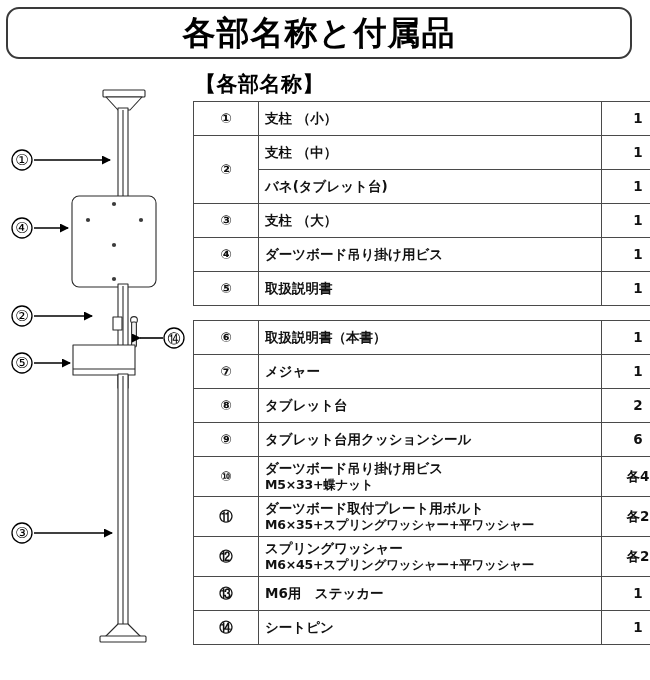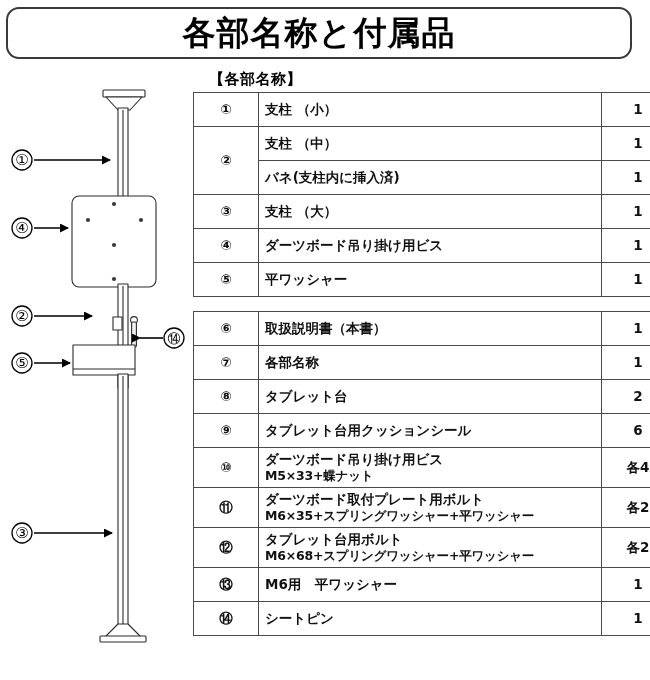--- a/index.html
+++ b/index.html
@@ -56,24 +56,24 @@
   #diagram svg { display: block; }
 
   
   #right-col {
     position: absolute;
     left: 193px;
     top: 70px;
     width: 450px;
   }
   .section-header {
-    font-size: 15px;
+    font-size: 21px;
     font-weight: 700;
     color: #000000;
-    margin: 0 0 3px 16px;
+    margin: 0 0 3px 2px;
     letter-spacing: 0.5px;
     white-space: nowrap;
   }
   table.parts {
     border-collapse: collapse;
     width: 445px;
     table-layout: fixed;
     background: #ffffff;
   }
   table.parts td {
@@ -231,53 +231,53 @@
         <td class="num">①</td>
         <td class="name">支柱 （小）</td>
         <td class="qty">1</td>
       </tr>
       <tr class="row-1">
         <td class="num" rowspan="2">②</td>
         <td class="name">支柱 （中）</td>
         <td class="qty">1</td>
       </tr>
       <tr class="row-1">
-        <td class="name">バネ(支柱内に挿入済)</td>
+        <td class="name">バネ(タブレット台)</td>
         <td class="qty">1</td>
       </tr>
       <tr class="row-1">
         <td class="num">③</td>
         <td class="name">支柱 （大）</td>
         <td class="qty">1</td>
       </tr>
       <tr class="row-1">
         <td class="num">④</td>
         <td class="name">ダーツボード吊り掛け用ビス</td>
         <td class="qty">1</td>
       </tr>
       <tr class="row-1">
         <td class="num">⑤</td>
-        <td class="name">平ワッシャー</td>
+        <td class="name">取扱説明書</td>
         <td class="qty">1</td>
       </tr>
     </tbody>
   </table>
 
   <div class="spacer"></div>
 
   <table class="parts">
     <tbody>
       <tr class="row-1">
         <td class="num">⑥</td>
         <td class="name">取扱説明書（本書）</td>
         <td class="qty">1</td>
       </tr>
       <tr class="row-1">
         <td class="num">⑦</td>
-        <td class="name">各部名称</td>
+        <td class="name">メジャー</td>
         <td class="qty">1</td>
       </tr>
       <tr class="row-1">
         <td class="num">⑧</td>
         <td class="name">タブレット台</td>
         <td class="qty">2</td>
       </tr>
       <tr class="row-1">
         <td class="num">⑨</td>
         <td class="name">タブレット台用クッションシール</td>
@@ -295,28 +295,28 @@
         <td class="num">⑪</td>
         <td class="name">
           <span>ダーツボード取付プレート用ボルト</span>
           <span class="sub">M6×35+スプリングワッシャー+平ワッシャー</span>
         </td>
         <td class="qty">各2</td>
       </tr>
       <tr class="row-2">
         <td class="num">⑫</td>
         <td class="name">
-          <span>タブレット台用ボルト</span>
-          <span class="sub">M6×68+スプリングワッシャー+平ワッシャー</span>
+          <span>スプリングワッシャー</span>
+          <span class="sub">M6×45+スプリングワッシャー+平ワッシャー</span>
         </td>
         <td class="qty">各2</td>
       </tr>
       <tr class="row-1">
         <td class="num">⑬</td>
-        <td class="name">M6用　平ワッシャー</td>
+        <td class="name">M6用　ステッカー</td>
         <td class="qty">1</td>
       </tr>
       <tr class="row-1">
         <td class="num">⑭</td>
         <td class="name">シートピン</td>
         <td class="qty">1</td>
       </tr>
     </tbody>
   </table>
 </div>

